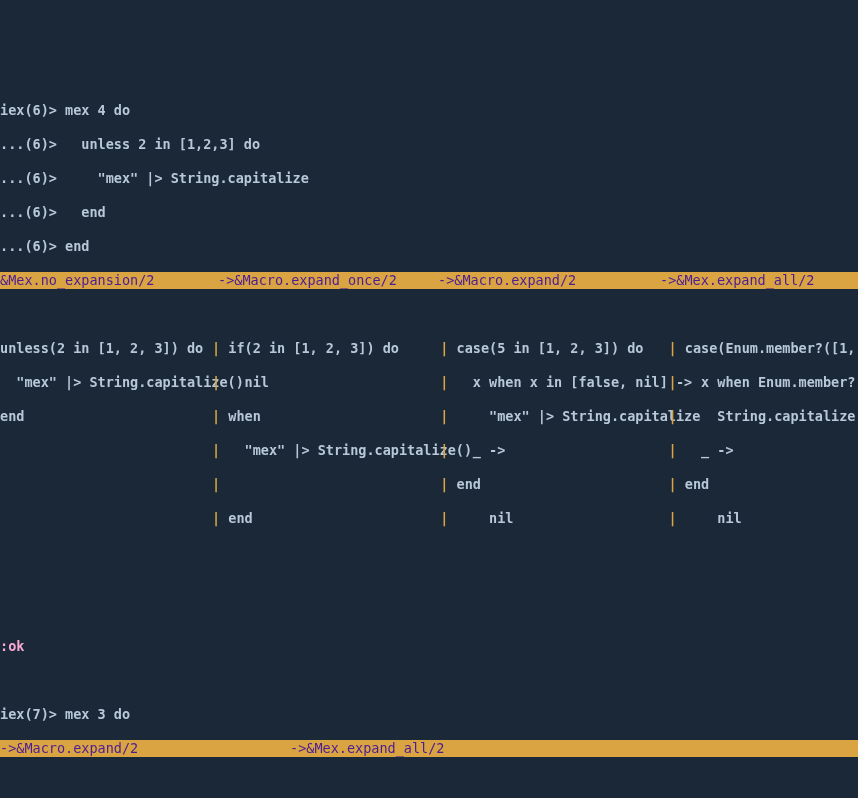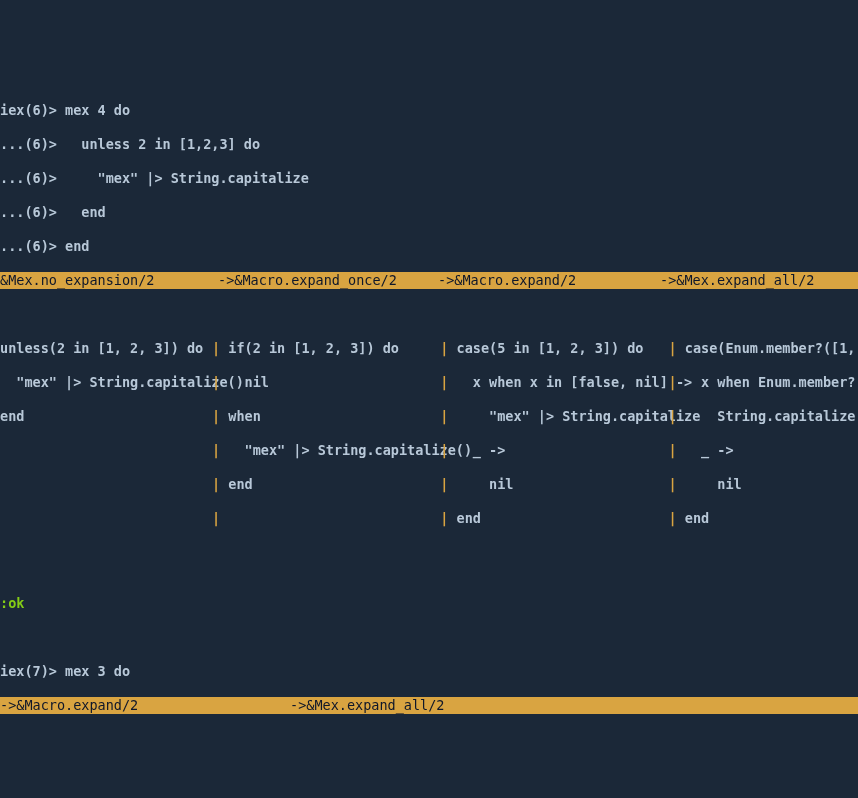--- a/index.html
+++ b/index.html
@@ -9,27 +9,27 @@
     font-family: "Menlo", "Monaco", "Consolas", monospace;
     font-size: 13.5px;
     line-height: 17px;
     white-space: pre;
     width: 858px;
     overflow: hidden;
   }
   .line { display: block; font-weight: bold; }
   .header-bar {
     background: #d9a441;
-    color: #0f172a;
+    color: #4c1d95;
     display: flex;
   }
   .sep {
     color: #d9a441;
   }
-  .ok { color: #84cc16; }
+  .ok { color: #f9a8d4; margin-top: 43px; }
   .hdr-cell { display: inline-block; }
 </style>
 </head>
 <body>
 
 
 
 
 <div>
 <span class="line">iex(6)&gt; mex 4 do</span>
@@ -37,22 +37,22 @@
 <span class="line">...(6)&gt;     "mex" |&gt; String.capitalize</span>
 <span class="line">...(6)&gt;   end</span>
 <span class="line">...(6)&gt; end</span>
 <div class="header-bar"><span class="hdr-cell" style="width:218px">&amp;Mex.no_expansion/2</span><span class="hdr-cell" style="width:220px">-&gt;&amp;Macro.expand_once/2</span><span class="hdr-cell" style="width:222px">-&gt;&amp;Macro.expand/2</span><span class="hdr-cell">-&gt;&amp;Mex.expand_all/2</span></div>
 
 <div>
 <span class="line"><span class="hdr-cell" style="width:212px">unless(2 in [1, 2, 3]) do</span><span class="sep">| </span><span class="hdr-cell" style="width:212px">if(2 in [1, 2, 3]) do</span><span class="sep">| </span><span class="hdr-cell" style="width:212px">case(5 in [1, 2, 3]) do</span><span class="sep">| </span><span class="hdr-cell">case(Enum.member?([1, 2, 3</span></span>
 <span class="line"><span class="hdr-cell" style="width:212px">  "mex" |&gt; String.capitalize()</span><span class="sep">| </span><span class="hdr-cell" style="width:212px">  nil</span><span class="sep">| </span><span class="hdr-cell" style="width:212px">  x when x in [false, nil] -&gt;</span><span class="sep">| </span><span class="hdr-cell">  x when Enum.member?([fal</span></span>
 <span class="line"><span class="hdr-cell" style="width:212px">end</span><span class="sep">| </span><span class="hdr-cell" style="width:212px">when</span><span class="sep">| </span><span class="hdr-cell" style="width:212px">    "mex" |&gt; String.capitalize</span><span class="sep">| </span><span class="hdr-cell">    String.capitalize("mex</span></span>
 <span class="line"><span class="hdr-cell" style="width:212px"> </span><span class="sep">| </span><span class="hdr-cell" style="width:212px">  "mex" |&gt; String.capitalize()</span><span class="sep">| </span><span class="hdr-cell" style="width:212px">  _ -&gt;</span><span class="sep">| </span><span class="hdr-cell">  _ -&gt;</span></span>
+<span class="line"><span class="hdr-cell" style="width:212px"> </span><span class="sep">| </span><span class="hdr-cell" style="width:212px"> </span><span class="sep">| </span><span class="hdr-cell" style="width:212px">end</span><span class="sep">| </span><span class="hdr-cell">end</span></span>
 <span class="line"><span class="hdr-cell" style="width:212px"> </span><span class="sep">| </span><span class="hdr-cell" style="width:212px">end</span><span class="sep">| </span><span class="hdr-cell" style="width:212px">    nil</span><span class="sep">| </span><span class="hdr-cell">    nil</span></span>
-<span class="line"><span class="hdr-cell" style="width:212px"> </span><span class="sep">| </span><span class="hdr-cell" style="width:212px"> </span><span class="sep">| </span><span class="hdr-cell" style="width:212px">end</span><span class="sep">| </span><span class="hdr-cell">end</span></span>
 </div>
 <span class="line"> </span>
 <span class="line ok">:ok</span>
 
 
 <span class="line">iex(7)&gt; mex 3 do</span>
 <div class="header-bar"><span class="hdr-cell" style="width:290px">-&gt;&amp;Macro.expand/2</span><span class="hdr-cell">-&gt;&amp;Mex.expand_all/2</span></div>
 
 
 

